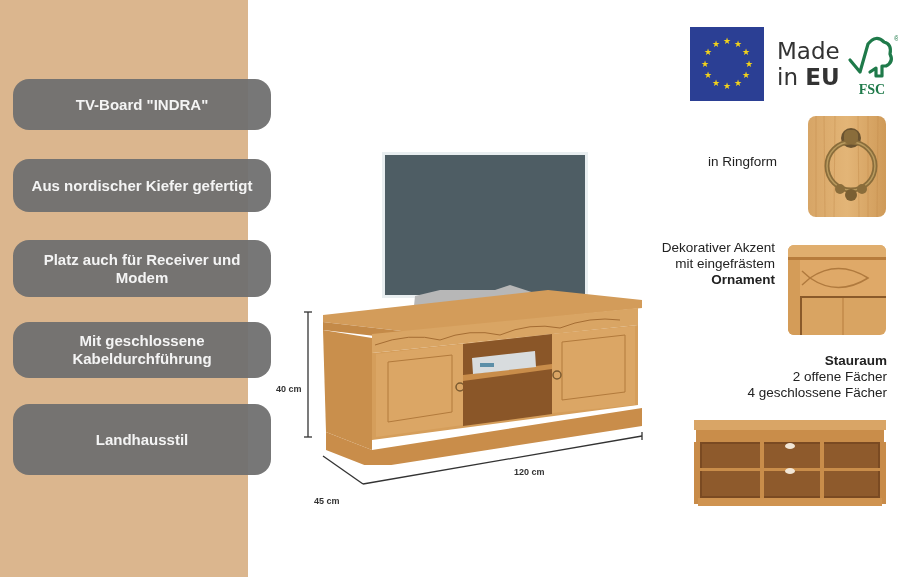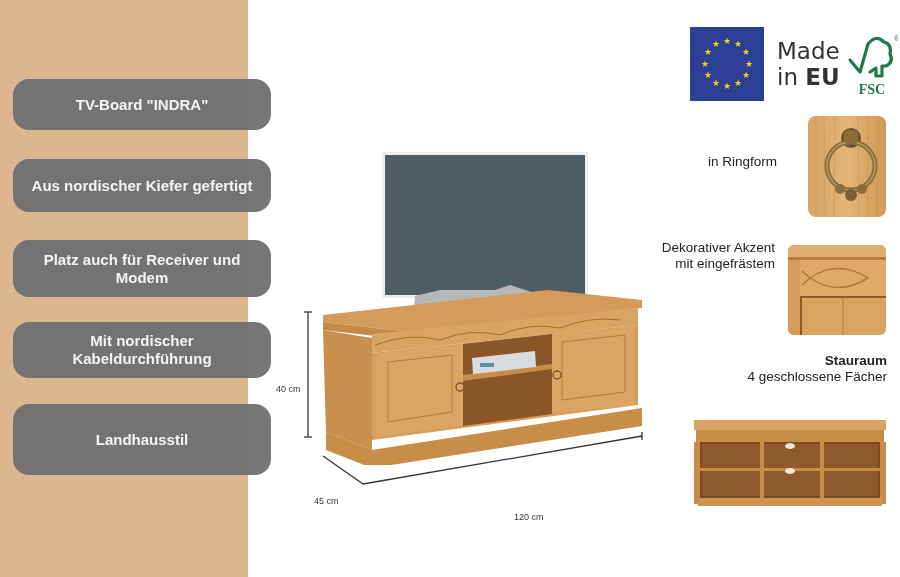--- a/index.html
+++ b/index.html
@@ -16,40 +16,40 @@
     display: flex; align-items: center; justify-content: center; text-align: center;
     padding: 0 14px;
   }
 
   
   .feat-text { position: absolute; font-size: 13.5px; line-height: 16px; color: #222; text-align: right; }
   .feat-text b { font-weight: bold; }
 
   .thumb { position: absolute; border-radius: 8px; overflow: hidden; }
 
-  .dim-label { position: absolute; font-size: 9px; font-weight: normal; color: #333; }
+  .dim-label { position: absolute; font-size: 9px; font-weight: bold; color: #333; }
 
   svg { display: block; }
 </style>
 </head>
 <body>
 
 <div class="left-panel"></div>
 
 <div class="pill" style="top:79px;height:51px;">
   <span>TV-Board "INDRA"</span>
 </div>
 <div class="pill" style="top:159px;height:53px;">
   <span>Aus nordischer Kiefer gefertigt</span>
 </div>
 <div class="pill" style="top:240px;height:57px;">
   <span>Platz auch für Receiver und Modem</span>
 </div>
 <div class="pill" style="top:322px;height:56px;">
-  <span>Mit nordischer Kabeldurchführung</span>
+  <span>Mit geschlossene Kabeldurchführung</span>
 </div>
 <div class="pill" style="top:404px;height:71px;">
   <span>Landhausstil</span>
 </div>
 
 <div style="position:absolute;left:690px;top:27px;width:74px;height:74px;">
   <svg width="74" height="74" viewBox="0 0 74 74">
     <rect width="74" height="74" fill="#2b3f94"></rect>
     <g fill="#f2d21b">
       <text x="37" y="17" font-size="9" text-anchor="middle">★</text>
@@ -108,38 +108,40 @@
     <rect x="36" y="14" width="14" height="14" rx="5" fill="#8a6d3b"></rect>
     <circle cx="32" cy="73" r="5" fill="#8a6d3b"></circle>
       <circle cx="54" cy="73" r="5" fill="#8a6d3b"></circle>
     <circle cx="43" cy="79" r="6" fill="#7a5f33"></circle>
   </svg>
 </div>
 
 <div class="feat-text" style="right:125px;top:240px;width:180px;">
   <div>Dekorativer Akzent</div>
   <div>mit eingefrästem</div>
+  <div><b>Ornament</b></div>
 </div>
 <div class="thumb" style="left:788px;top:245px;width:98px;height:90px;border-radius:6px;">
   <svg width="98" height="90" viewBox="0 0 98 90">
     <rect width="98" height="90" fill="#d9a462"></rect>
     <rect x="0" y="0" width="98" height="12" fill="#e0ae6e"></rect>
     <rect x="0" y="12" width="98" height="3" fill="#b77c3c"></rect>
     <rect x="12" y="15" width="86" height="36" fill="#dfa968"></rect>
     <path d="M22 33 Q50 14 80 33 Q50 52 22 33 Z" fill="none" stroke="#b07a3e" stroke-width="1.5"></path>
     <path d="M22 33 L14 26 M22 33 L14 40" stroke="#b07a3e" stroke-width="1.5"></path>
     <rect x="12" y="51" width="86" height="2" fill="#8a5a2a"></rect>
     <rect x="0" y="15" width="12" height="75" fill="#d49c58"></rect>
     <rect x="12" y="53" width="2" height="37" fill="#8a5a2a"></rect>
     <line x1="55" y1="53" x2="55" y2="90" stroke="#b77c3c" stroke-width="1"></line>
   </svg>
 </div>
 
 <div class="feat-text" style="right:13px;top:353px;width:200px;">
   <div><b>Stauraum</b></div>
+  <div>2 offene Fächer</div>
   <div>4 geschlossene Fächer</div>
 </div>
 <div style="position:absolute;left:690px;top:420px;width:200px;height:90px;">
   <svg width="200" height="90" viewBox="0 0 200 90">
     <rect x="4" y="0" width="192" height="10" fill="#d9a566"></rect>
     <rect x="6" y="10" width="188" height="12" fill="#c98d4a"></rect>
     <rect x="10" y="22" width="180" height="56" fill="#7a4a22"></rect>
     <rect x="12" y="24" width="58" height="24" fill="#8e5a2c"></rect>
     <rect x="74" y="24" width="56" height="24" fill="#8e5a2c"></rect>
     <rect x="134" y="24" width="54" height="24" fill="#8e5a2c"></rect>
@@ -196,13 +198,13 @@
     <line x1="304" y1="312" x2="312" y2="312" stroke="#333" stroke-width="1.3"></line>
     <line x1="304" y1="437" x2="312" y2="437" stroke="#333" stroke-width="1.3"></line>
     <line x1="323" y1="456" x2="363" y2="484" stroke="#333" stroke-width="1.3"></line>
     <line x1="363" y1="484" x2="642" y2="436" stroke="#333" stroke-width="1.3"></line>
     <line x1="642" y1="432" x2="642" y2="440" stroke="#333" stroke-width="1.3"></line>
   </svg>
 </div>
 
 <div class="dim-label" style="left:276px;top:384px;">40 cm</div>
 <div class="dim-label" style="left:314px;top:496px;">45 cm</div>
-<div class="dim-label" style="left:514px;top:467px;margin-top:45px;">120 cm</div>
+<div class="dim-label" style="left:514px;top:467px;">120 cm</div>
 
 </body></html>

